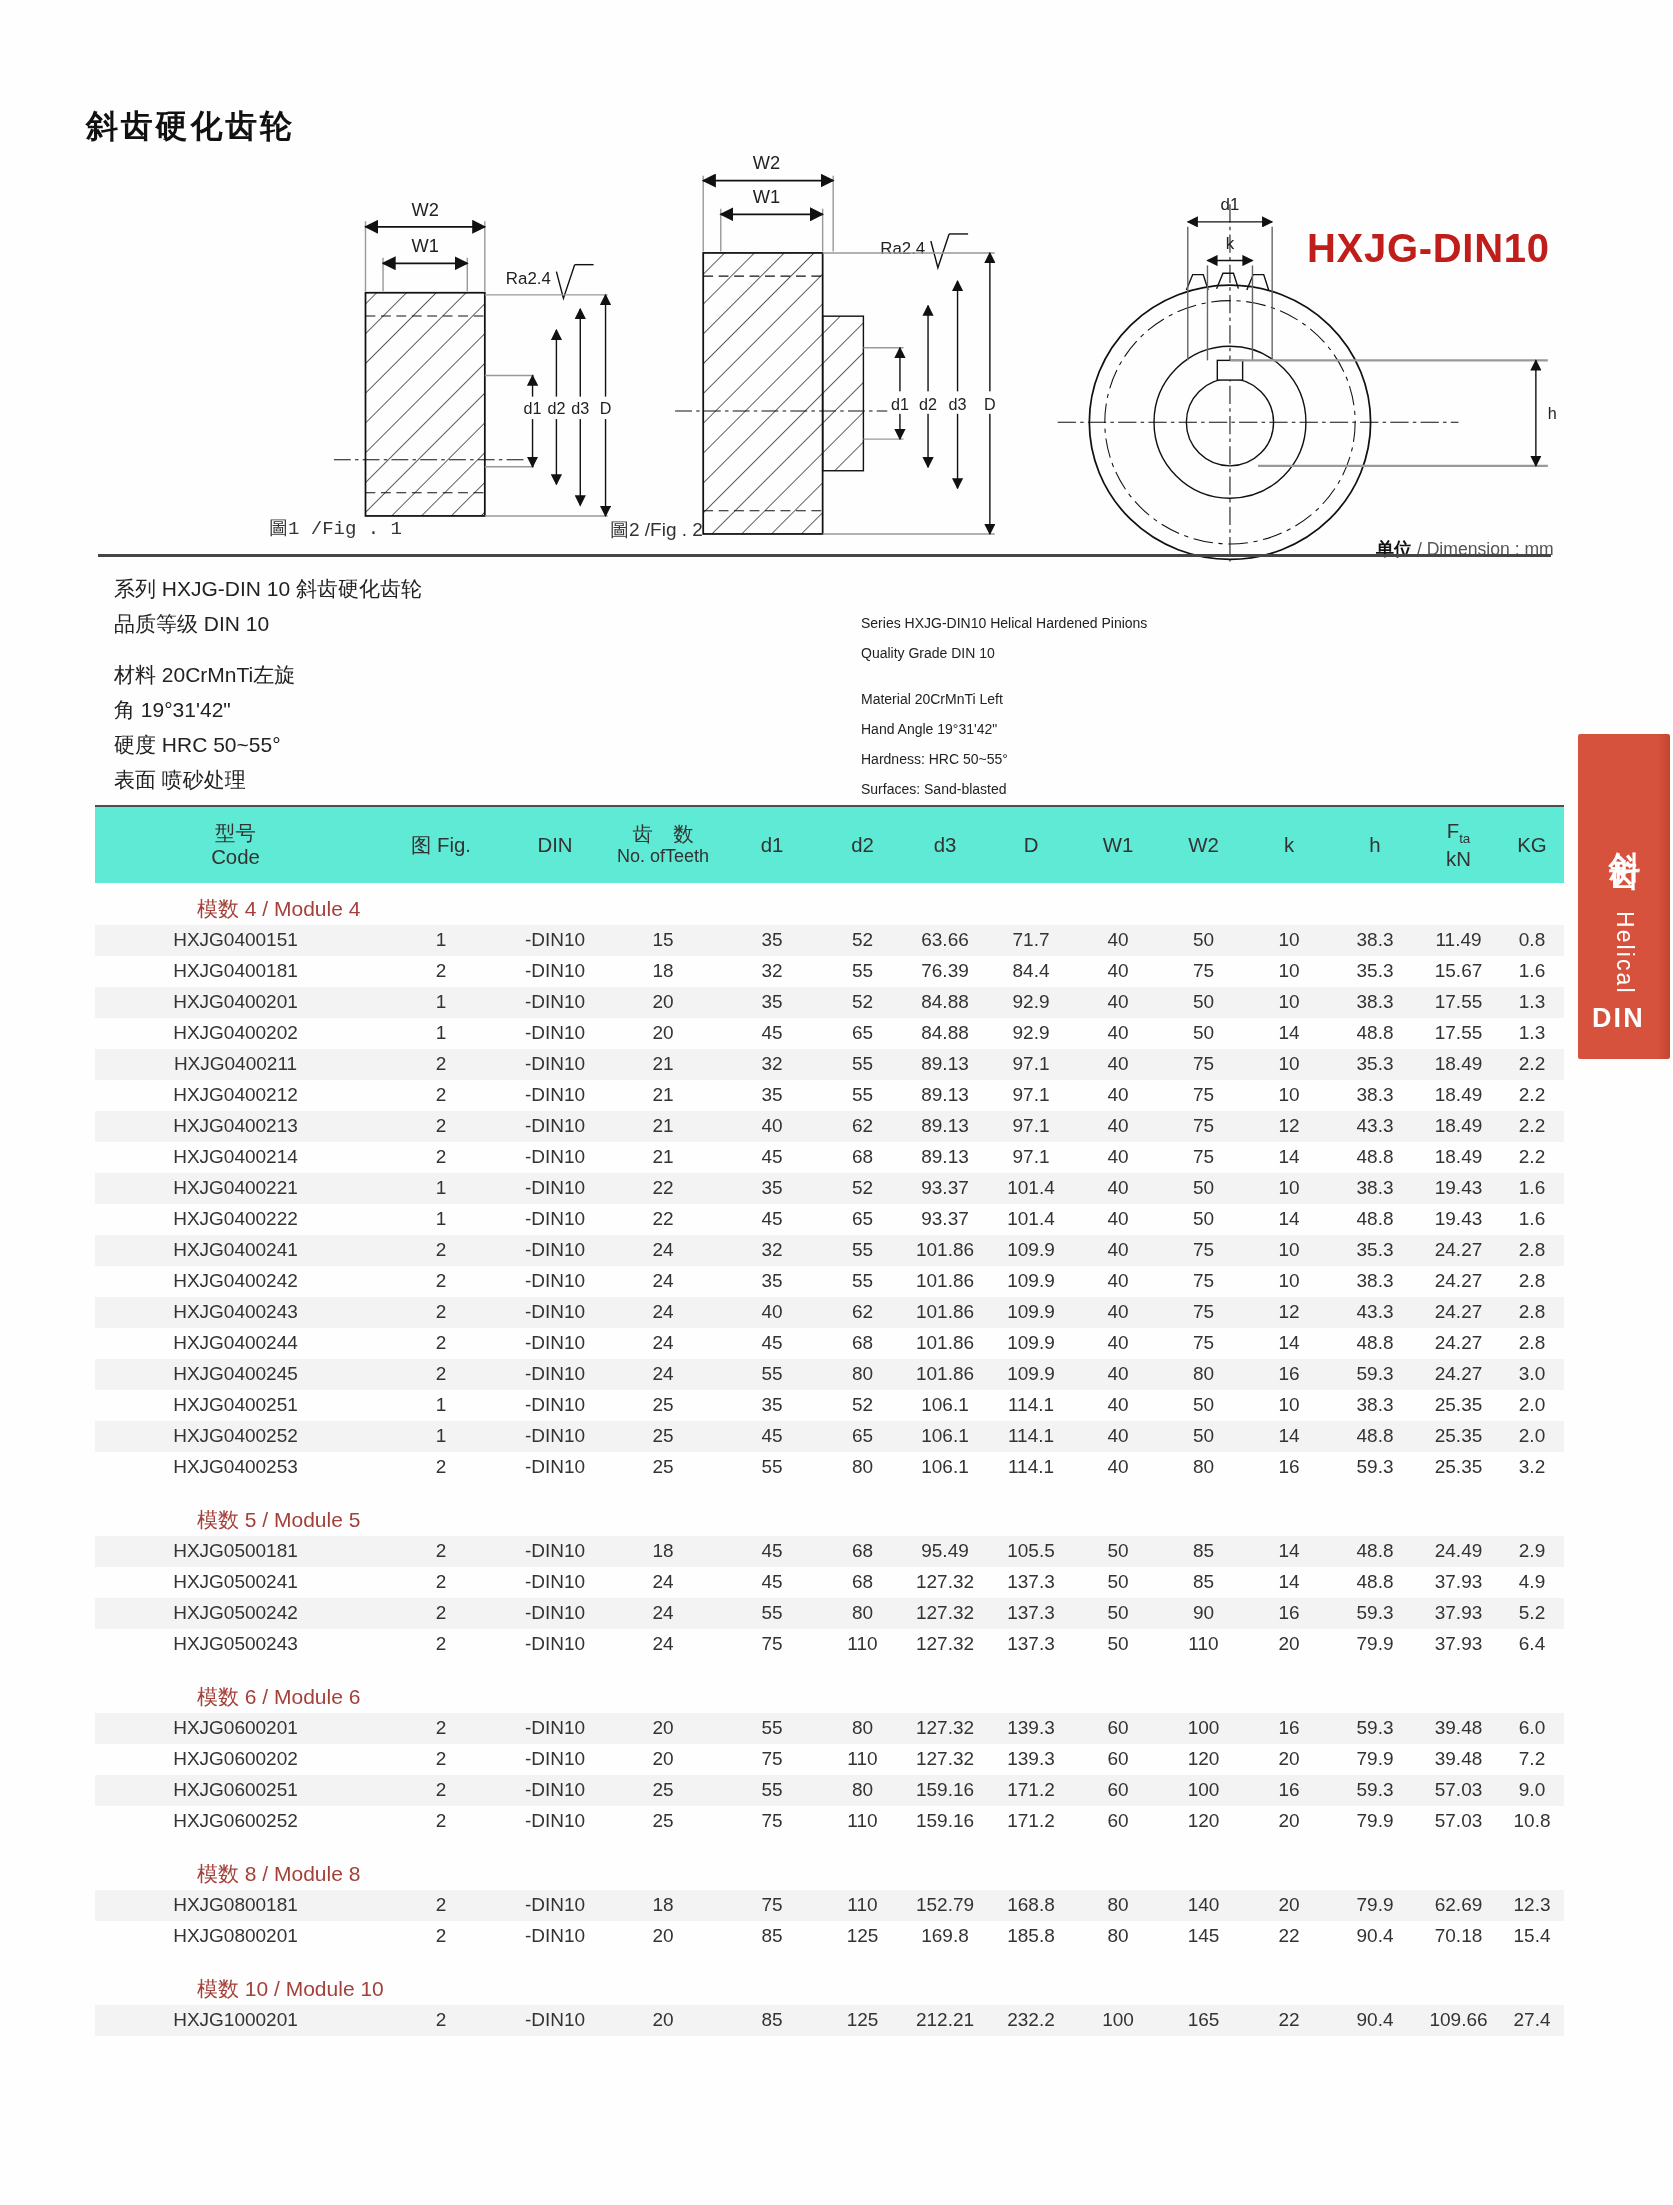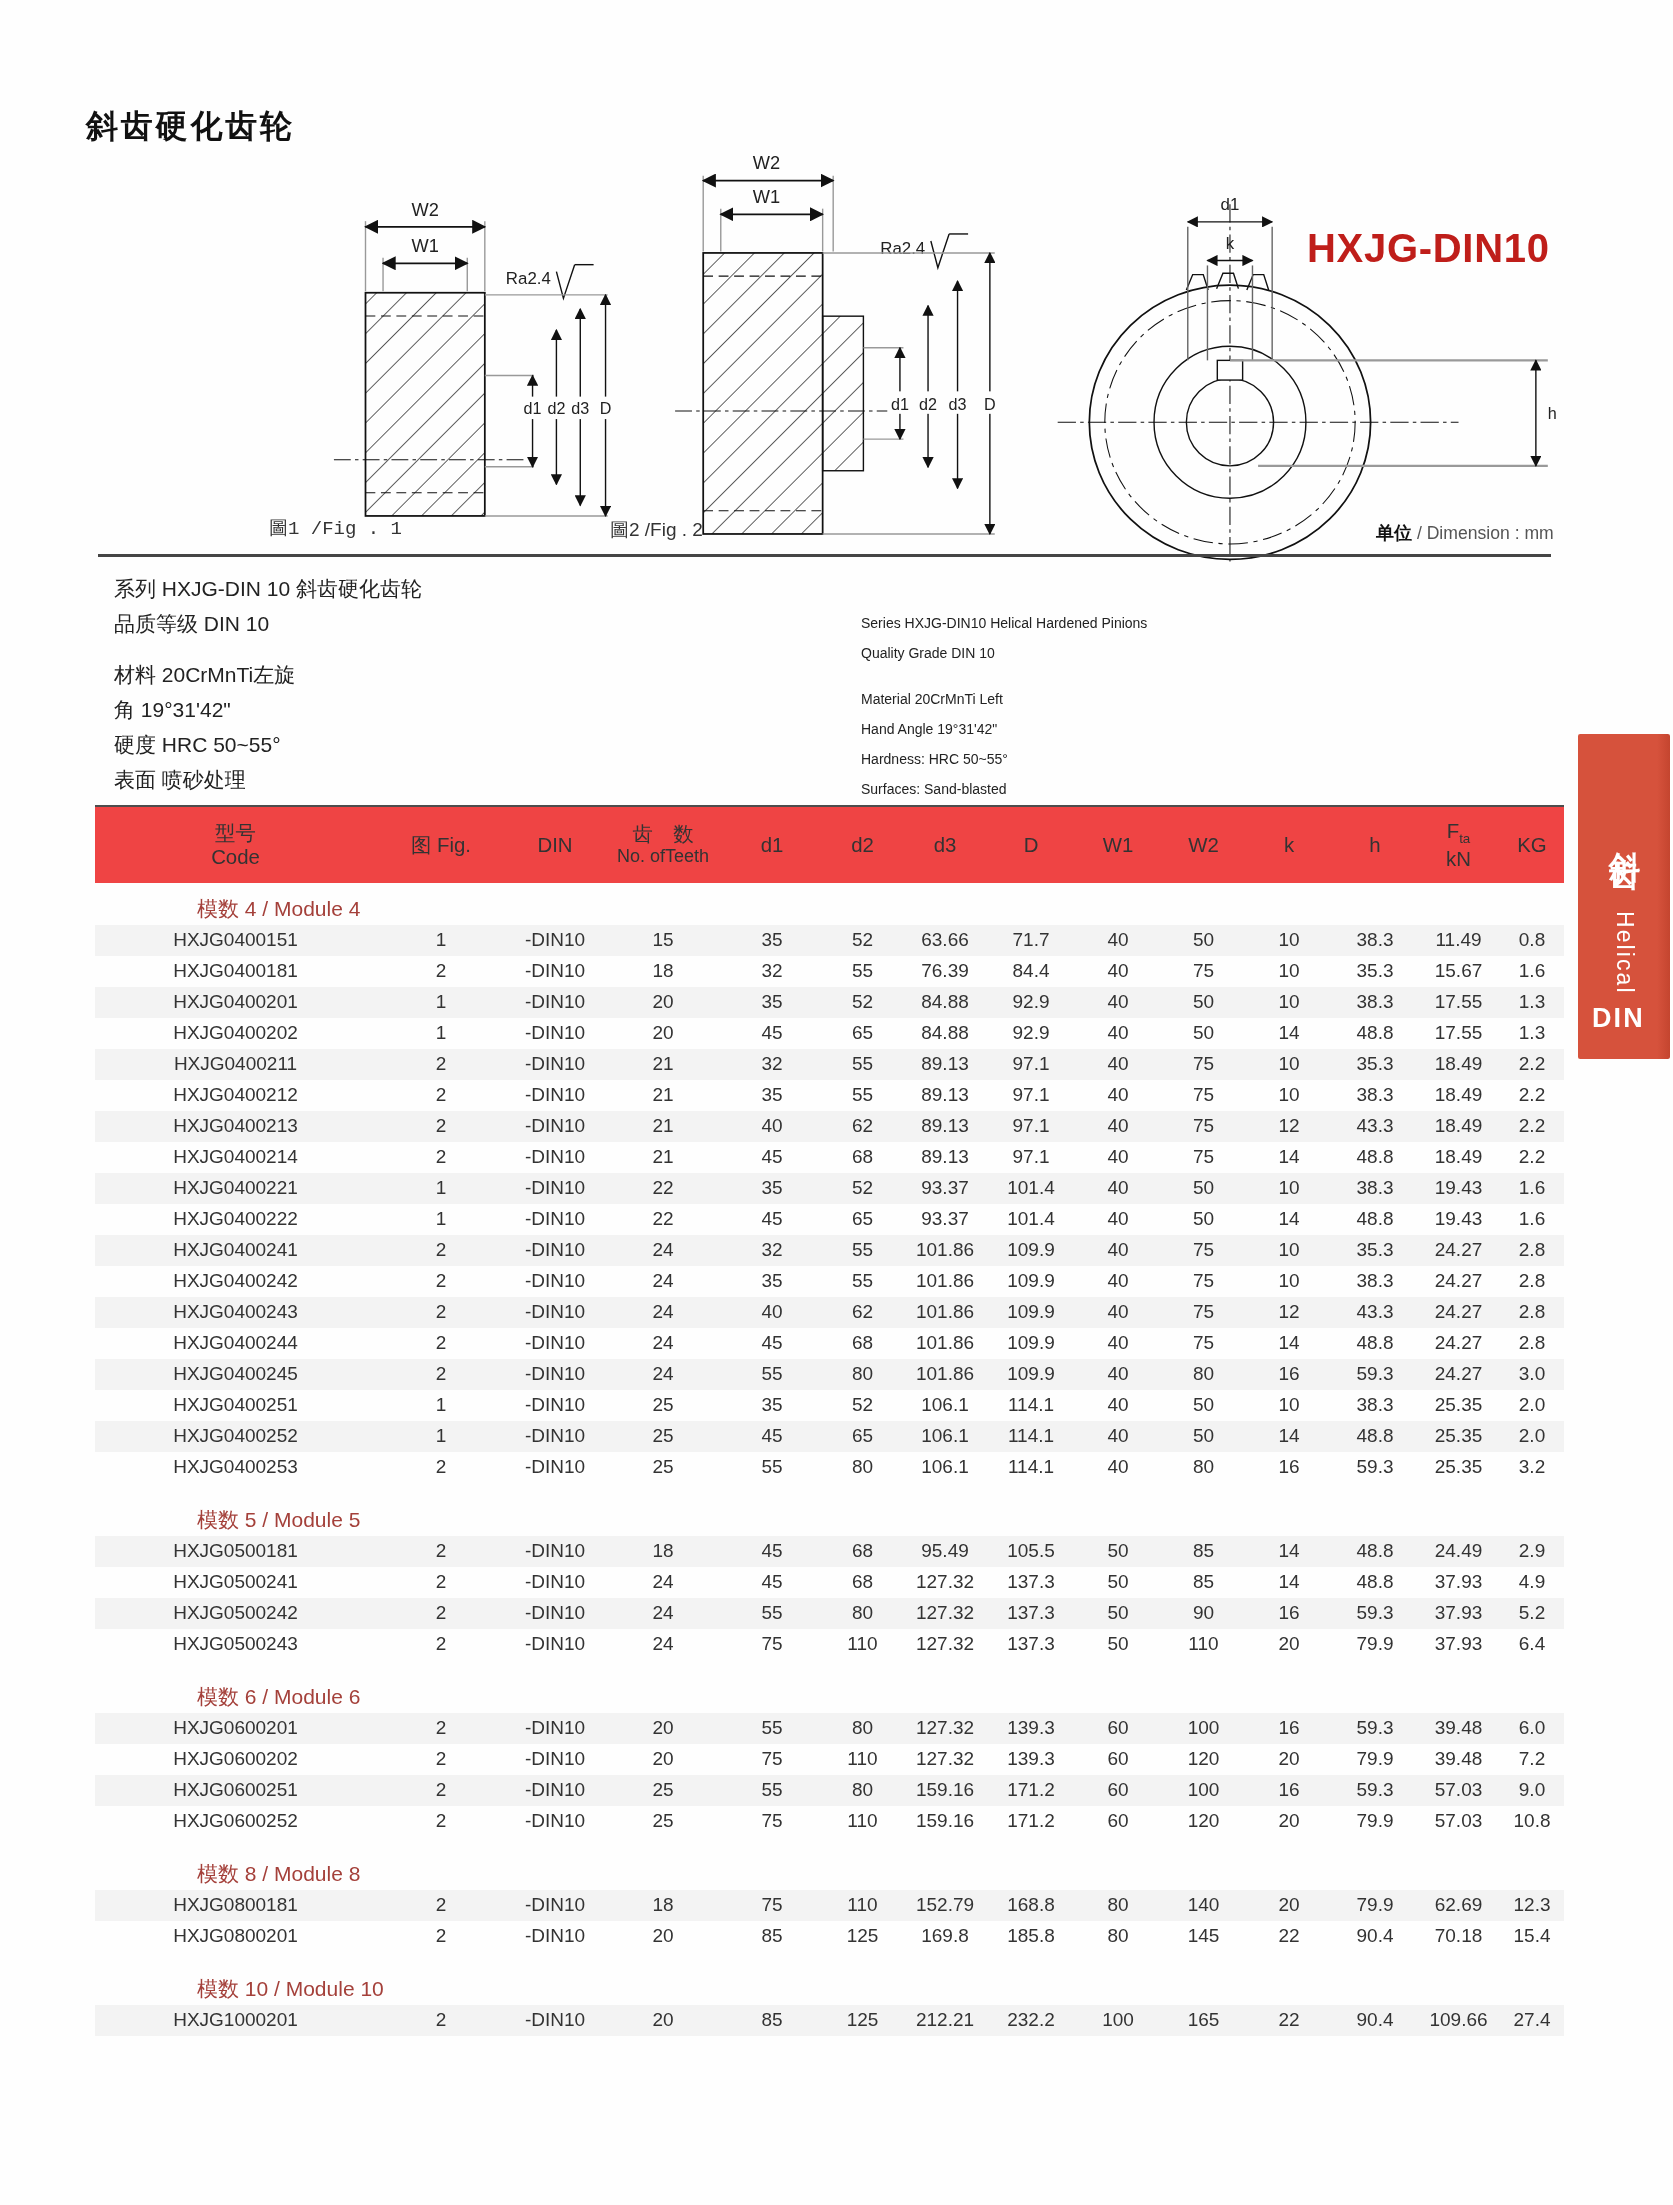--- a/index.html
+++ b/index.html
@@ -5,35 +5,35 @@
   html,body{margin:0;padding:0;background:#e8e8e8;}
   .page{position:relative;width:1673px;height:2205px;background:#fefefe;overflow:hidden;
         font-family:"Liberation Sans","DejaVu Sans",sans-serif;color:#2b2b2b;}
   .page-title{position:absolute;left:86px;top:105px;font-size:32px;font-weight:700;color:#111;letter-spacing:2.8px;}
 
   
   .fig-caption{position:absolute;font-size:19px;color:#333;}
   .cap1{left:269px;top:515px;font-family:Liberation Mono, monospace;}
   .cap2{left:610px;top:517px;}
   .product-code{position:absolute;left:1307px;top:226px;font-size:40px;font-weight:800;color:#bf1e1a;letter-spacing:0.7px;}
-  .unit-note{position:absolute;left:1376px;top:521px;font-size:17.6px;color:#555;}
+  .unit-note{position:absolute;left:1376px;top:537px;font-size:17.6px;color:#555;}
   .unit-note b{color:#111;font-size:18px;}
   .divider{position:absolute;left:98px;top:554px;width:1453px;height:2.8px;background:#454545;}
 
   
   .info-cn{position:absolute;left:114px;top:571px;font-size:21px;color:#222;}
   .info-en{position:absolute;left:861px;top:608px;font-size:14px;color:#222;}
   .info-cn .ln{height:35px;line-height:35px;}
   .info-en .ln{height:30px;line-height:30px;}
   .gap{margin-top:15.5px;}
 
   
   .gtable{position:absolute;left:95px;top:805px;width:1469px;
     --cols:281px 130px 98px 118px 100px 81px 84px 88px 86px 85px 86px 86px 81px 66px;}
-  .thead{display:grid;grid-template-columns:var(--cols);height:76px;background:#ef4444;
+  .thead{display:grid;grid-template-columns:var(--cols);height:76px;background:#5eead4;
          border-top:2.8px solid #4d4d4d;align-items:center;}
   .hcell{text-align:center;font-size:20.4px;color:#333;line-height:1.2;}
   .hcell .sm{font-size:18px;}
   .hcell sub{font-size:13.4px;}
   .sec-label{height:32px;margin-top:21px;padding-left:102px;display:flex;align-items:center;
              color:#a4403a;font-size:21px;}
   .sec-label.first{margin-top:9.8px;}
   .trow{display:grid;grid-template-columns:var(--cols);height:31px;align-items:center;}
   .trow.alt{background:#f3f3f3;}
   .tcell{text-align:center;font-size:19px;color:#333;}

